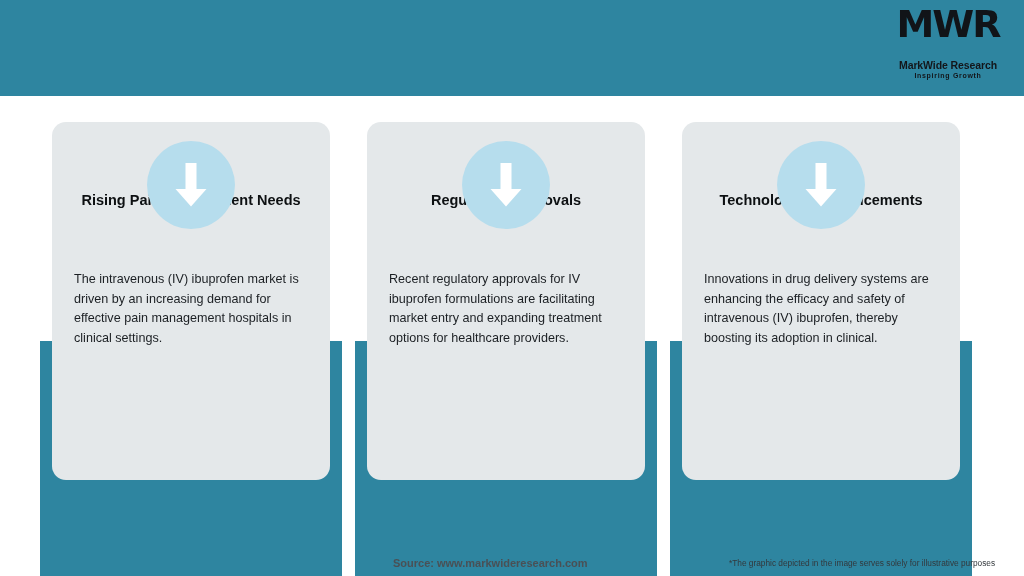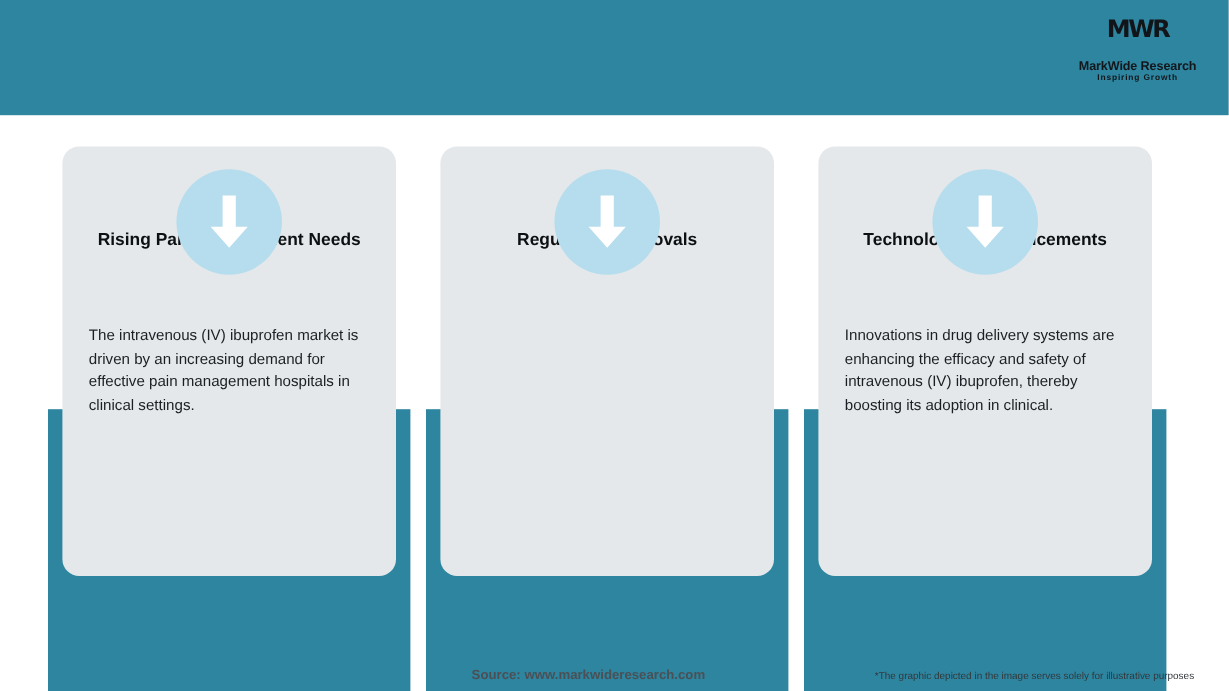--- a/index.html
+++ b/index.html
@@ -42,33 +42,33 @@
     right: 16px;
     top: 8px;
     width: 120px;
     height: 62px;
     text-align: center;
   }
   .logo-mark {
     display: block;
     height: 32px;
     line-height: 32px;
-    font-size: 20px;
+    font-size: 38px;
     font-weight: bold;
     color: #111418;
     letter-spacing: -2.0px;
     font-family: "DejaVu Sans", sans-serif;
   }
   .logo-name {
     display: block;
     font-size: 10.5px;
     font-weight: bold;
     color: #13161a;
     letter-spacing: -0.1px;
-    margin-top: 9px;
+    margin-top: 19px;
   }
   .logo-tag {
     display: block;
     font-size: 7px;
     font-weight: bold;
     color: #13161a;
     letter-spacing: 0.7px;
     margin-top: 1px;
   }
 
@@ -204,20 +204,21 @@
       <svg viewBox="0 0 36 48" xmlns="http://www.w3.org/2000/svg" aria-hidden="true">
         <path d="M12.5 2 H23.5 V28 H33.5 L18 45.5 L2.5 28 H12.5 Z" fill="#ffffff"></path>
       </svg>
     </div>
   </div>
 
   <div class="card-wrap c2">
     <div class="card-frame"></div>
     <div class="card">
       <div class="card-title">Regulatory Approvals</div>
+      <div class="card-body">Recent regulatory approvals for IV ibuprofen formulations are facilitating market entry and expanding treatment options for healthcare providers.</div>
     </div>
     <div class="icon-circle">
       <svg viewBox="0 0 36 48" xmlns="http://www.w3.org/2000/svg" aria-hidden="true">
         <path d="M12.5 2 H23.5 V28 H33.5 L18 45.5 L2.5 28 H12.5 Z" fill="#ffffff"></path>
       </svg>
     </div>
   </div>
 
   <div class="card-wrap c3">
     <div class="card-frame"></div>

